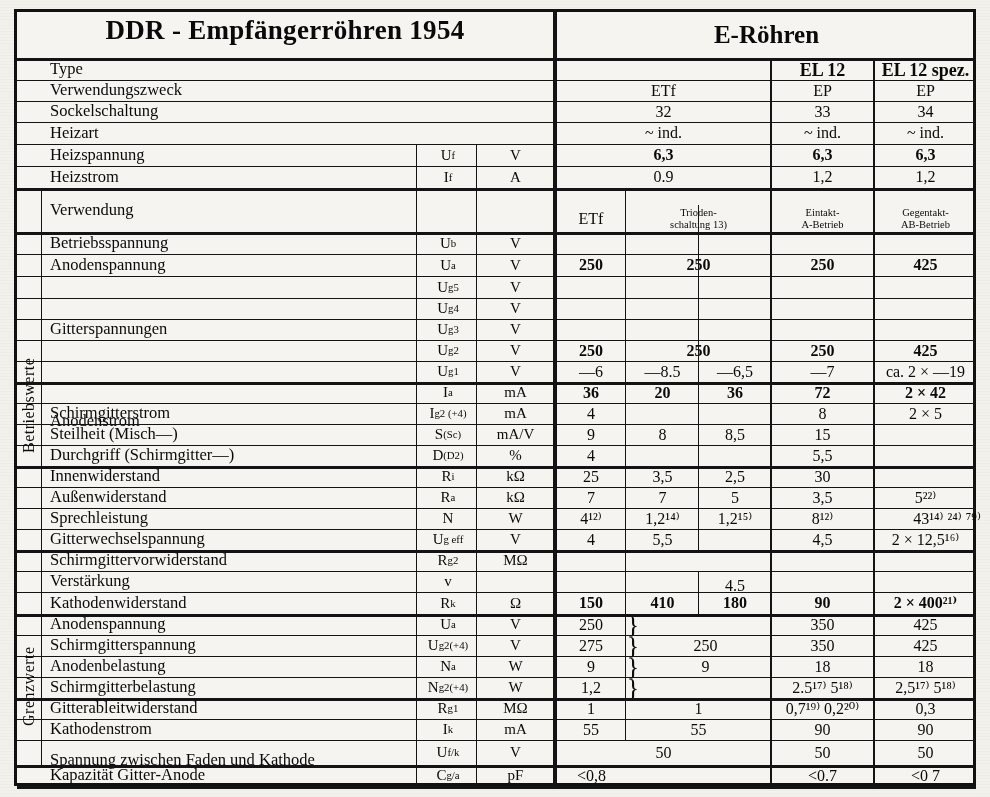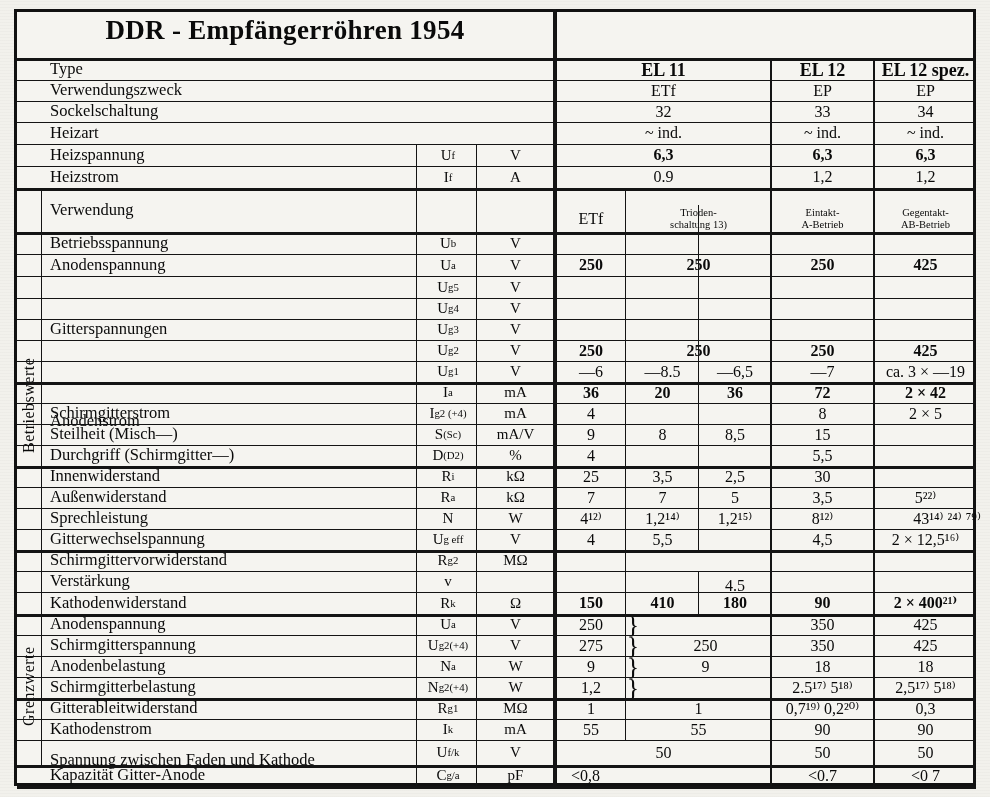--- a/index.html
+++ b/index.html
@@ -52,22 +52,22 @@
   }
   .brace{font-size:30px;line-height:0;font-weight:normal;}
 </style>
 </head>
 <body>
 
 <div id="sheet">
  <div class="outer"></div>
 
  <div class="cell title" style="left:17px;top:8px;width:536px;height:44px;">DDR - Empfängerröhren 1954</div>
-
- <div class="cell colhead" style="left:557px;top:58px;width:213px;height:24px;">EL 11</div>
+ <div class="cell title2" style="left:557px;top:12px;width:419px;height:44px;">E-Röhren</div>
+
  <div class="cell colhead" style="left:772px;top:58px;width:101px;height:24px;">EL 12</div>
  <div class="cell colhead" style="left:875px;top:58px;width:101px;height:24px;">EL 12 spez.</div>
 
  <div class="rot" style="left:17px;top:205px;width:24px;height:400px;">Betriebswerte</div>
  <div class="rot" style="left:17px;top:610px;width:24px;height:152px;">Grenzwerte</div>
 
  <div class="cell val" style="left:557px;top:205px;width:68px;height:27px;">ETf</div>
  <div class="small" style="position:absolute;left:627px;top:205px;width:143px;height:27px;">
    <span>Trioden-</span>
    <span>schaltung 13)</span>
@@ -152,21 +152,21 @@
       <div class="cell val" style="left:557px;width:68px;top:340px;height:21px;font-weight:bold;">250</div>
       <div class="cell val" style="left:627px;width:143px;top:340px;height:21px;font-weight:bold;">250</div>
       <div class="cell val" style="left:772px;width:101px;top:340px;height:21px;font-weight:bold;">250</div>
       <div class="cell val" style="left:875px;width:101px;top:340px;height:21px;font-weight:bold;">425</div>
       <div class="cell sym" style="left:418px;width:60px;top:361px;height:21px;">U<sub style="font-size:.72em">g1</sub></div>
       <div class="cell unit" style="left:478px;width:75px;top:361px;height:21px;">V</div>
       <div class="cell val" style="left:557px;width:68px;top:361px;height:21px;">—6</div>
       <div class="cell val" style="left:627px;width:71px;top:361px;height:21px;">—8.5</div>
       <div class="cell val" style="left:700px;width:70px;top:361px;height:21px;">—6,5</div>
       <div class="cell val" style="left:772px;width:101px;top:361px;height:21px;">—7</div>
-      <div class="cell val" style="left:875px;width:101px;top:361px;height:21px;">ca. 3 ×  —19</div>
+      <div class="cell val" style="left:875px;width:101px;top:361px;height:21px;">ca. 2 ×  —19</div>
       <div class="cell lbl" style="left:41px;width:377px;top:382px;height:21px;margin-top:29px;">Anodenstrom</div>
       <div class="cell sym" style="left:418px;width:60px;top:382px;height:21px;">I<sub style="font-size:.72em">a</sub></div>
       <div class="cell unit" style="left:478px;width:75px;top:382px;height:21px;">mA</div>
       <div class="cell val" style="left:557px;width:68px;top:382px;height:21px;font-weight:bold;">36</div>
       <div class="cell val" style="left:627px;width:71px;top:382px;height:21px;font-weight:bold;">20</div>
       <div class="cell val" style="left:700px;width:70px;top:382px;height:21px;font-weight:bold;">36</div>
       <div class="cell val" style="left:772px;width:101px;top:382px;height:21px;font-weight:bold;">72</div>
       <div class="cell val" style="left:875px;width:101px;top:382px;height:21px;font-weight:bold;">2 × 42</div>
       <div class="cell lbl" style="left:41px;width:377px;top:403px;height:21px;">Schirmgitterstrom</div>
       <div class="cell sym" style="left:418px;width:60px;top:403px;height:21px;">I<sub style="font-size:.72em">g2 (+4)</sub></div>
@@ -293,21 +293,21 @@
       <div class="cell val" style="left:875px;width:101px;top:719px;height:21px;">90</div>
       <div class="cell lbl" style="left:41px;width:377px;top:740px;height:41px;">Spannung zwischen Faden und Kathode</div>
       <div class="cell sym" style="left:418px;width:60px;top:740px;height:25px;">U<sub style="font-size:.72em">f/k</sub></div>
       <div class="cell unit" style="left:478px;width:75px;top:740px;height:25px;">V</div>
       <div class="cell val" style="left:557px;width:213px;top:740px;height:25px;">50</div>
       <div class="cell val" style="left:772px;width:101px;top:740px;height:25px;">50</div>
       <div class="cell val" style="left:875px;width:101px;top:740px;height:25px;">50</div>
       <div class="cell lbl" style="left:41px;width:377px;top:765px;height:21px;">Kapazität Gitter-Anode</div>
       <div class="cell sym" style="left:418px;width:60px;top:765px;height:21px;">C<sub style="font-size:.72em">g/a</sub></div>
       <div class="cell unit" style="left:478px;width:75px;top:765px;height:21px;">pF</div>
-      <div class="cell val" style="left:557px;width:216px;top:765px;height:21px;justify-content:flex-start;padding-left:14px;">&lt;0,8</div>
+      <div class="cell val" style="left:557px;width:216px;top:765px;height:21px;justify-content:flex-start;padding-left:20px;">&lt;0,8</div>
       <div class="cell val" style="left:772px;width:101px;top:765px;height:21px;">&lt;0.7</div>
       <div class="cell val" style="left:875px;width:101px;top:765px;height:21px;">&lt;0 7</div>
     </div>
 
  <div class="vsplit"></div>
 
  <div id="rules">
       <div class="hl" style="left:17px;width:959px;top:58px;height:2.6px;"></div>
       <div class="hl" style="left:17px;width:959px;top:80px;height:1.3px;"></div>
       <div class="hl" style="left:17px;width:959px;top:101px;height:1.3px;"></div>

